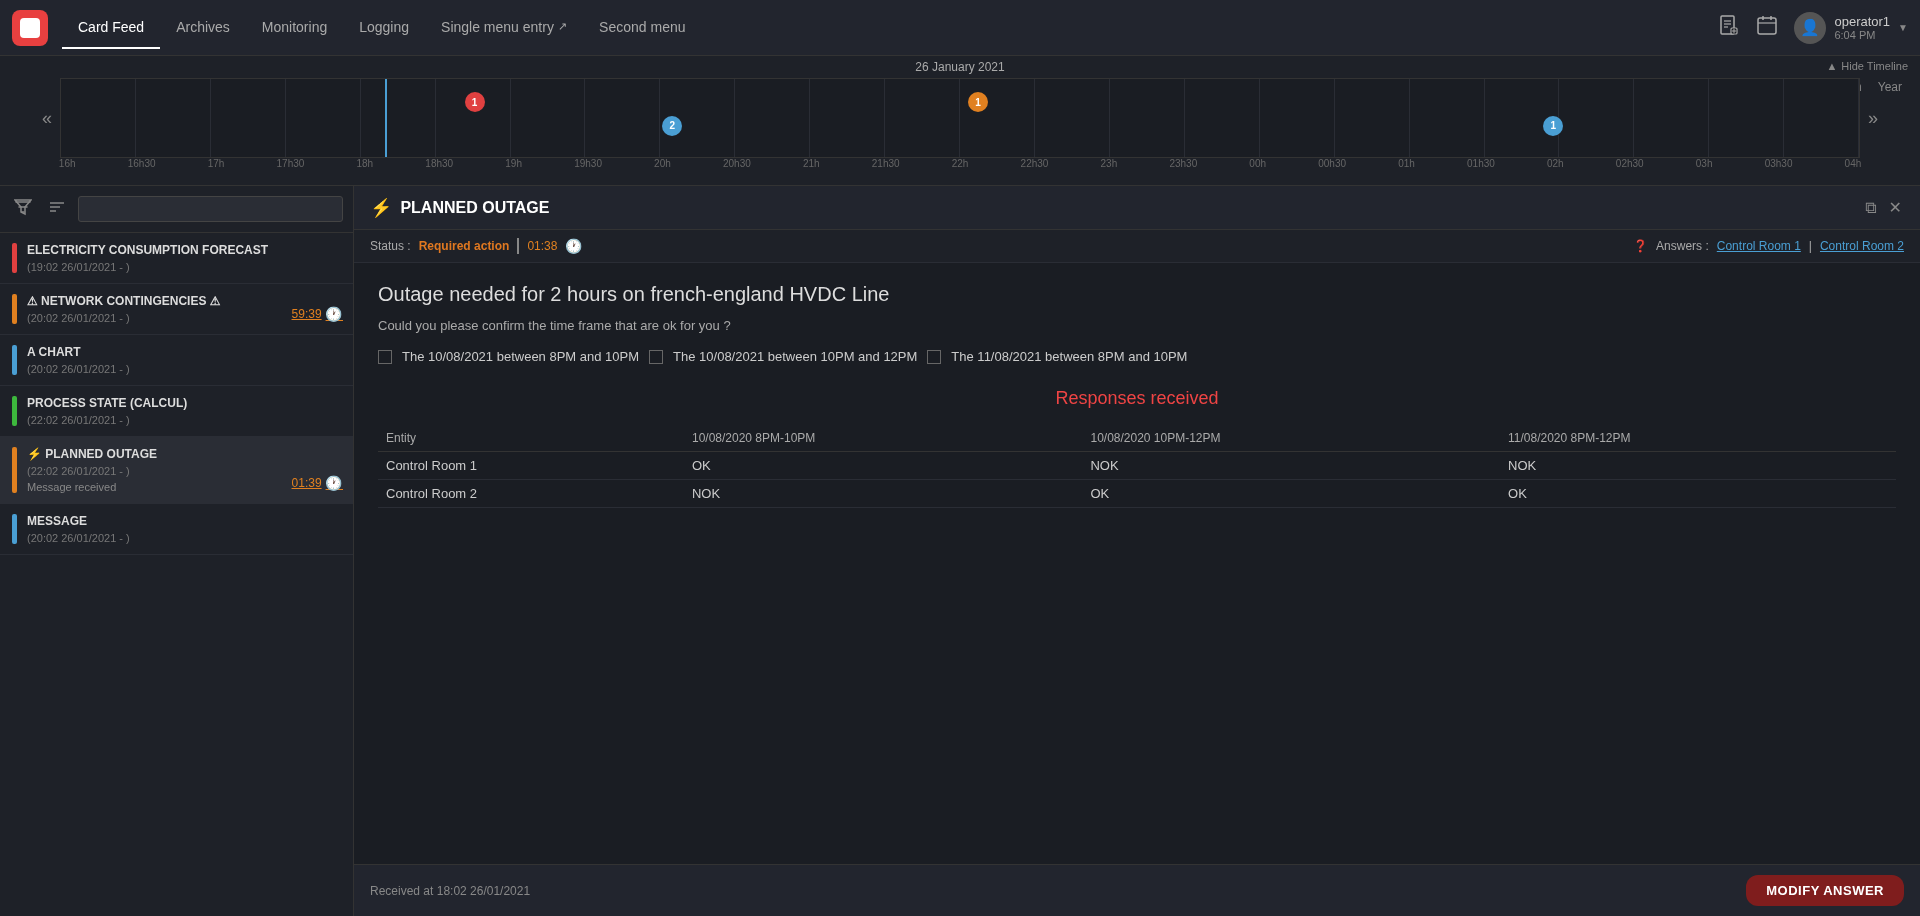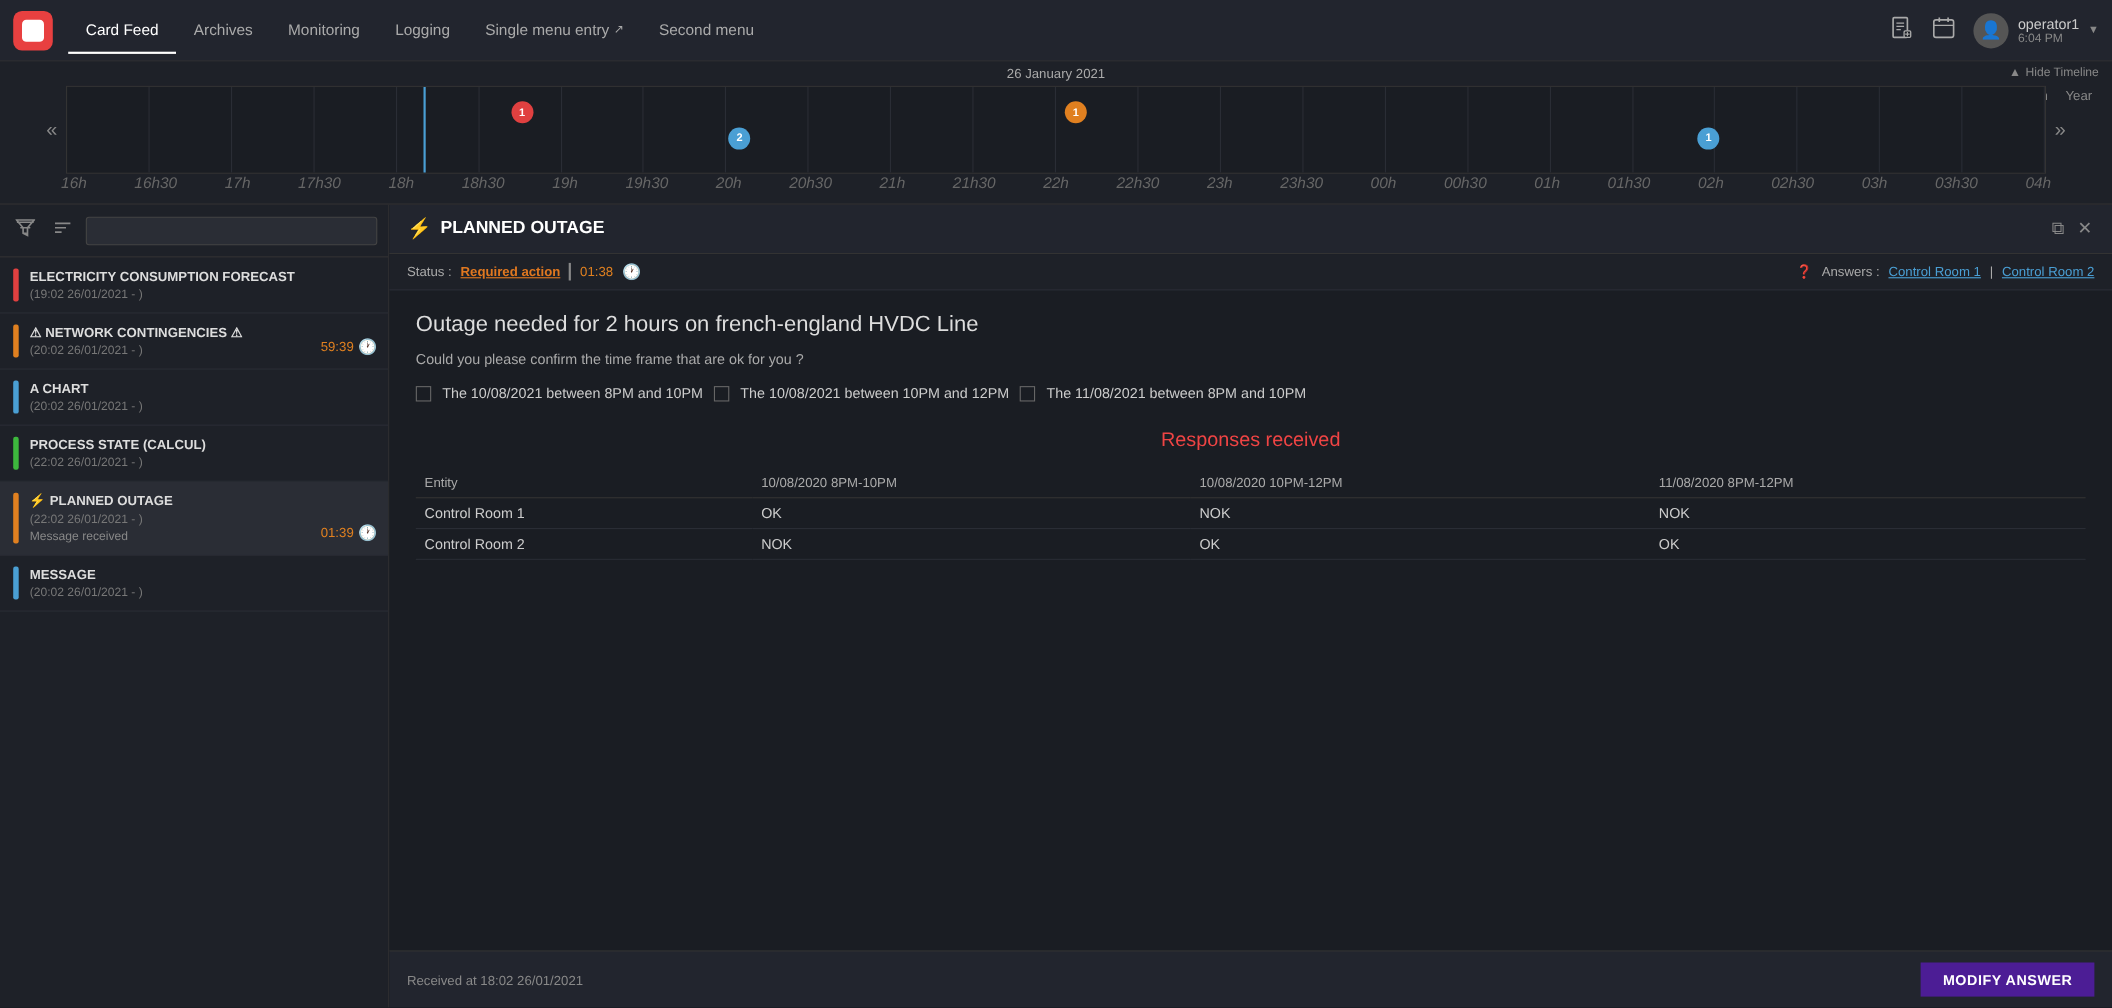--- a/index.html
+++ b/index.html
@@ -129,22 +129,21 @@
       display: flex; align-items: center; justify-content: center;
       font-size: 10px;
       font-weight: bold;
       color: white;
       cursor: pointer;
     }
     .timeline-labels {
       display: flex;
       margin: 0 30px;
       color: #666;
-      font-size: 14px;
-      font-style: italic;
+      font-size: 10px;
     }
     .timeline-labels span {
       flex: 1;
       text-align: center;
     }
     .hide-timeline {
       position: absolute;
       right: 12px;
       top: 4px;
       color: #888;
@@ -249,20 +248,21 @@
     }
     .card-timer {
       position: absolute;
       right: 10px;
       bottom: 12px;
       display: flex;
       align-items: center;
       gap: 4px;
       color: #e08020;
       font-size: 12px;
+      text-decoration: underline;
     }
     .timer-icon {
       font-size: 14px;
     }
 
     
     .detail-panel {
       flex: 1;
       background: #1a1d23;
       display: flex;
@@ -302,21 +302,20 @@
       display: flex;
       align-items: center;
       gap: 8px;
       border-bottom: 1px solid #2a2d35;
     }
     .status-label { color: #aaa; font-size: 12px; }
     .status-value {
       color: #e07820;
       font-size: 12px;
       font-weight: bold;
-      text-decoration: underline;
     }
     .status-separator {
       width: 2px;
       height: 16px;
       background: #888;
     }
     .status-time { color: #e08020; font-size: 12px; }
     .status-clock { font-size: 14px; color: #e08020; }
     .answers-section {
       margin-left: auto;
@@ -395,28 +394,28 @@
     .detail-footer {
       background: #22252e;
       padding: 10px 16px;
       display: flex;
       align-items: center;
       justify-content: space-between;
       border-top: 1px solid #333;
     }
     .received-text { font-size: 12px; color: #888; }
     .modify-btn {
-      background: #4c1d95;
+      background: #7f1d1d;
       color: white;
       border: none;
       padding: 8px 20px;
       font-size: 13px;
       font-weight: bold;
       cursor: pointer;
-      border-radius: 0;
+      border-radius: 12px;
       letter-spacing: 0.5px;
     }
   </style>
 </head>
 <body>
 
 <div class="header">
   <div class="logo">
     <div class="logo-inner"></div>
   </div>

